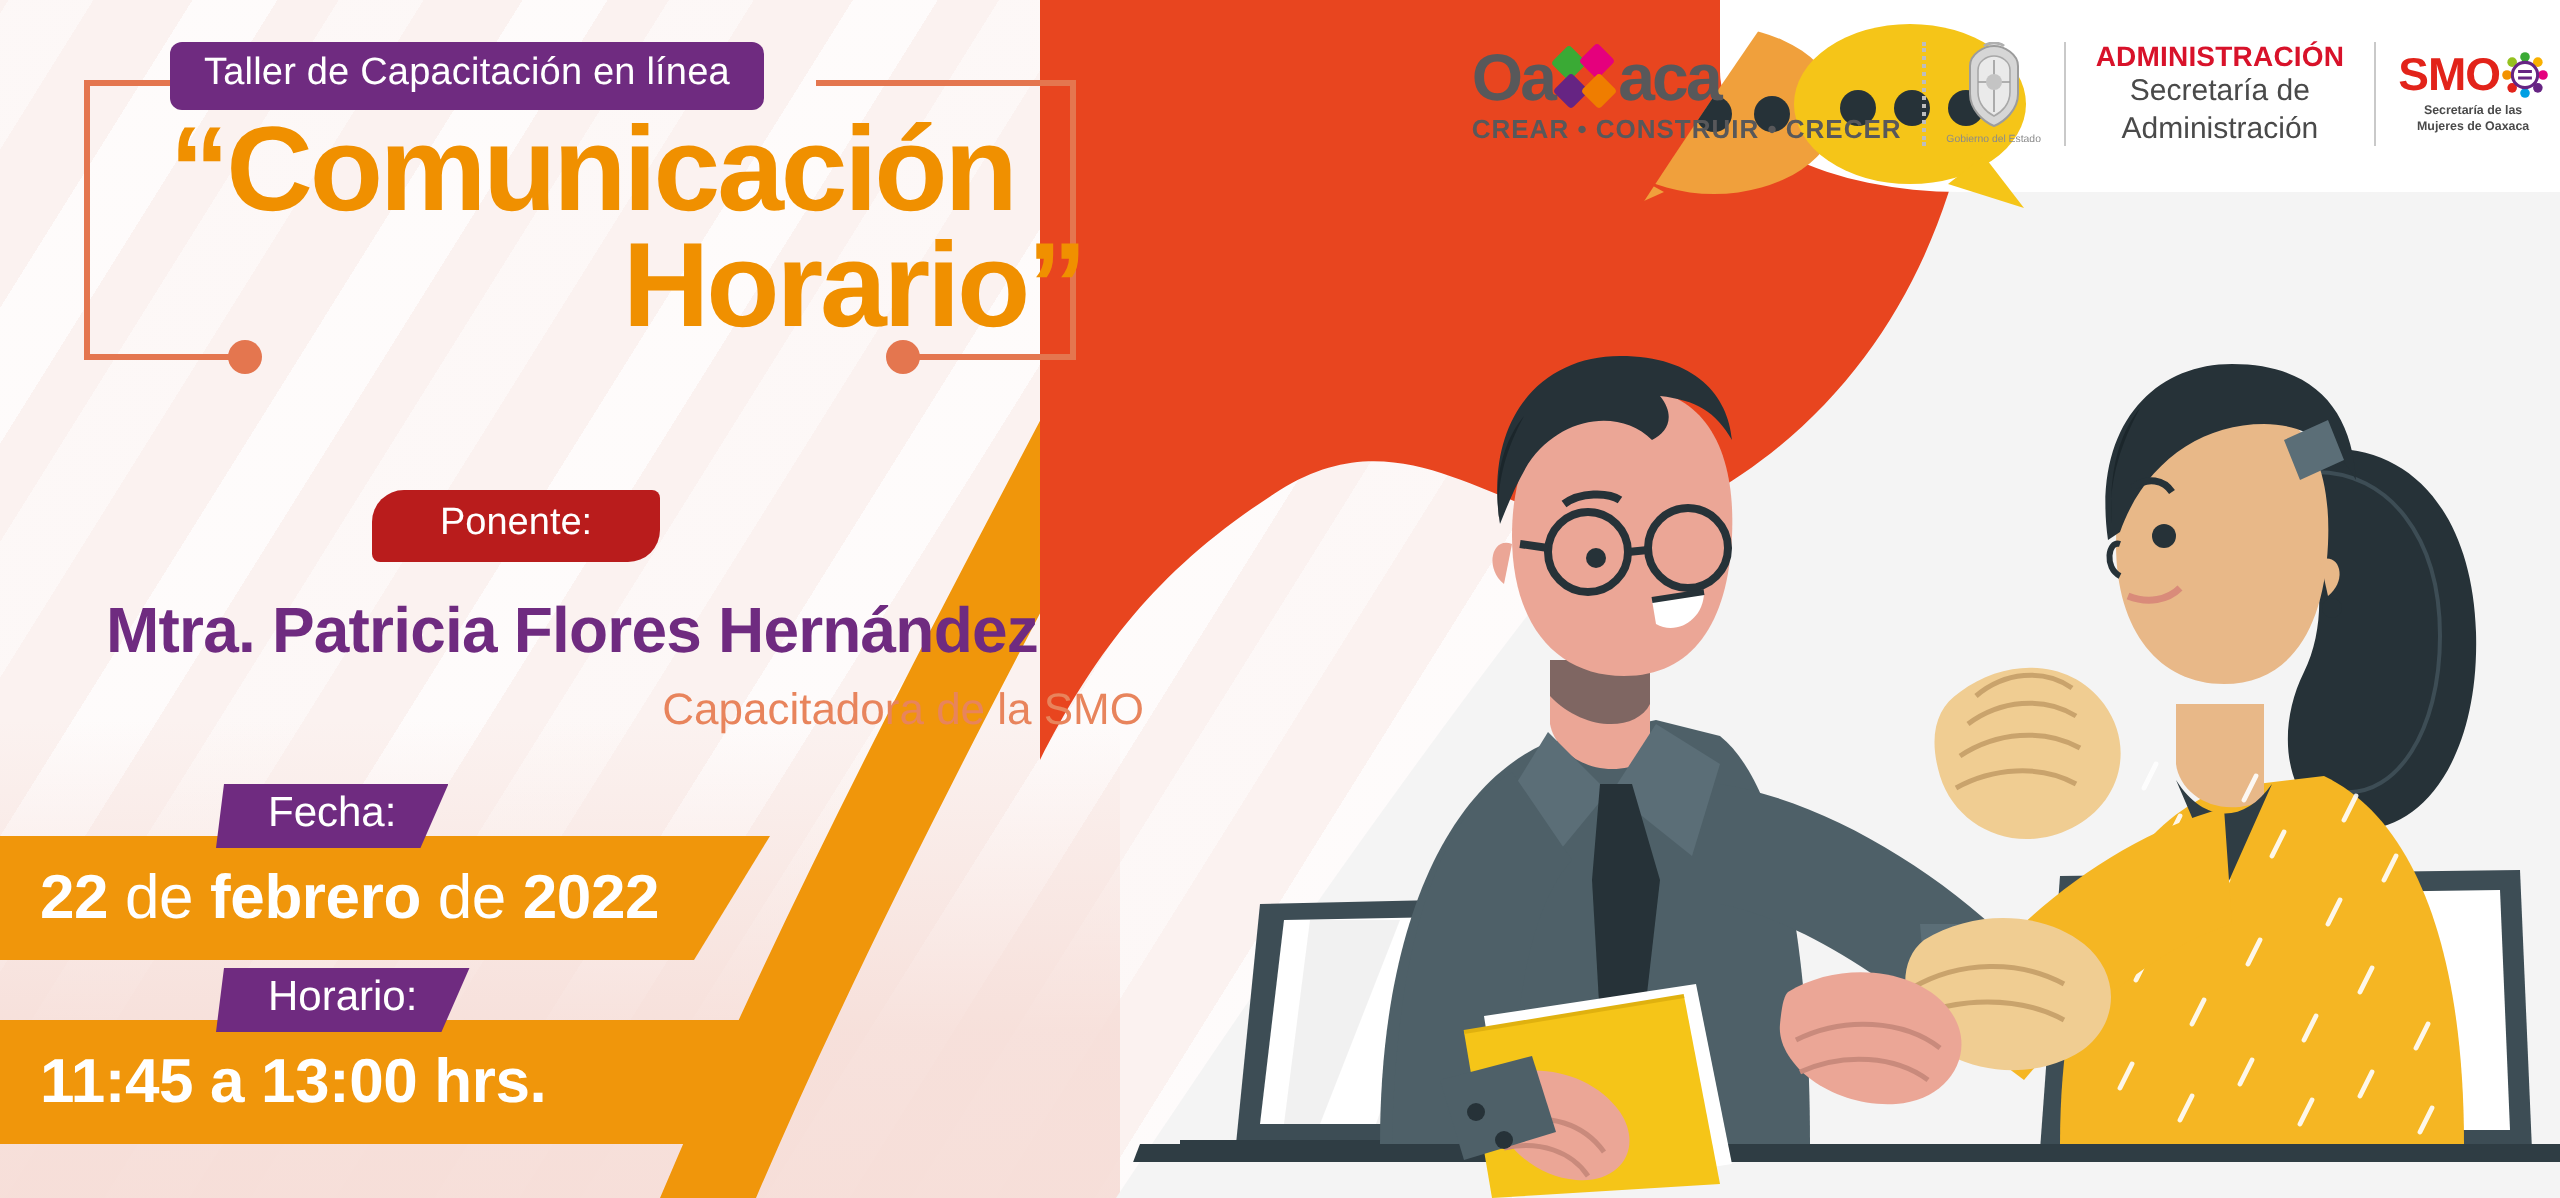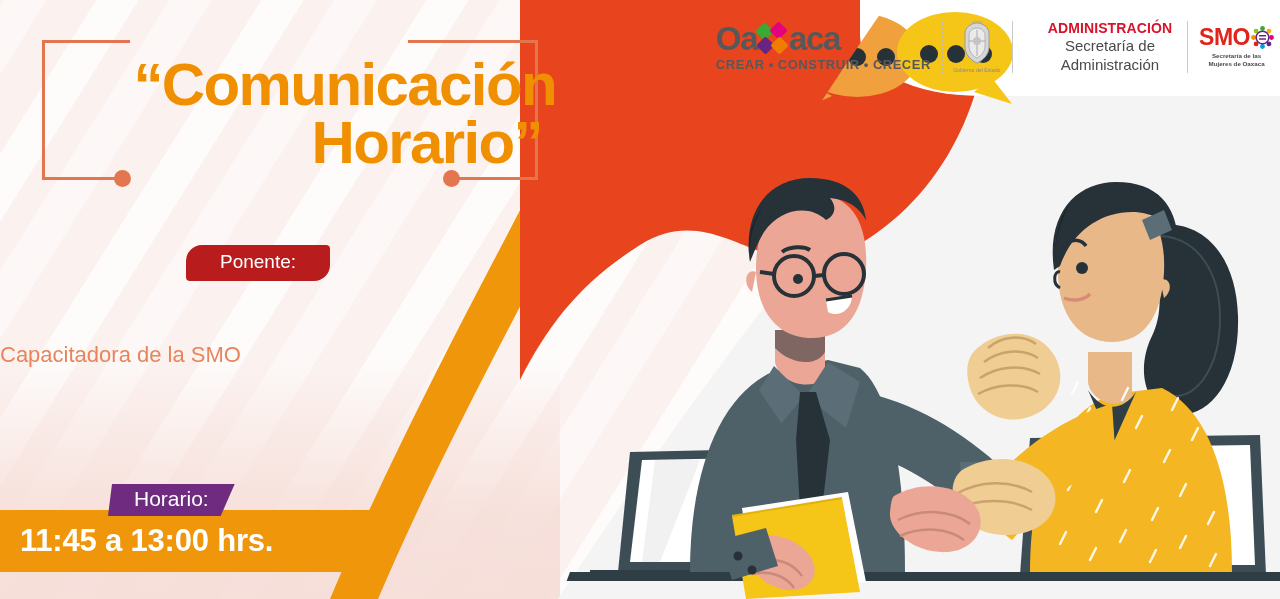--- a/index.html
+++ b/index.html
@@ -88,21 +88,21 @@
 
   .title-main {
     position:absolute; left:36px; top:56px; width:520px;
     color:#f09000;
     font-weight:bold;
     font-size:60px;
     line-height:0.97;
     letter-spacing:-1.6px;
     z-index:5;
   }
-  .title-line1 { display:block; text-align:right; }
+  .title-line1 { display:block; text-align:center; }
   .title-line2 { display:block; text-align:right; padding-right:14px; }
 
   .badge-ponente {
     position:absolute; left:186px; top:245px;
     background:#b91c1c; color:#fff;
     font-size:19px;
     padding:6px 34px 8px 34px;
     border-radius:16px 4px 16px 4px;
     z-index:6;
   }
@@ -111,21 +111,21 @@
     position:absolute; left:0; top:297px; width:572px;
     text-align:center;
     color:#6f2b80;
     font-weight:bold;
     font-size:32px;
     letter-spacing:-.4px;
     z-index:6;
   }
   .speaker-role {
     position:absolute; left:0; top:342px; width:572px;
-    text-align:left;
+    text-align:right;
     color:#e8845c;
     font-size:22px;
     z-index:6;
   }
 
   
   .infoblock { position:absolute; left:0; z-index:7; }
   .ib-date { top:392px; }
   .ib-time { top:484px; }
 
@@ -189,21 +189,21 @@
     font-size:13px; font-weight:bold; color:#58585a;
     letter-spacing:.5px; margin-top:2px;
   }
 
   
   .seal { display:flex; flex-direction:column; align-items:center; width:48px; }
   .seal-art { width:34px; height:44px; }
   .seal-cap { font-size:5.2px; color:#8a8a8a; margin-top:2px; white-space:nowrap; }
 
   
-  .admin { text-align:center; line-height:1.25; padding:0 4px;margin-left:20px; }
+  .admin { text-align:center; line-height:1.25; padding:0 4px; }
   .admin-title { color:#d8122a; font-weight:bold; font-size:14px; letter-spacing:.1px; }
   .admin-sub { color:#4a4a4a; font-size:15px; }
 
   
   .smo { display:flex; flex-direction:column; align-items:center; }
   .smo-row { display:flex; align-items:center; }
   .smo-text { font-weight:bold; font-size:23px; color:#e2231a; letter-spacing:-.5px; line-height:1; }
   .smo-mark { width:23px; height:23px; margin-left:1px; }
   .smo-cap { font-size:6.2px; font-weight:bold; color:#4a4a4a; text-align:center; line-height:1.25; margin-top:3px; }
 
@@ -392,29 +392,37 @@
     <span class="f-tl-h"></span>
     <span class="f-tr-h"></span>
     <span class="f-l-v"></span>
     <span class="f-r-v"></span>
     <span class="f-bl-h"></span>
     <span class="f-br-h"></span>
     <span class="dot dot-l"></span>
     <span class="dot dot-r"></span>
   </div>
 
+  <div class="badge-workshop">Taller de Capacitación en línea</div>
 
   <div class="title-main">
     <span class="title-line1">“Comunicación</span>
     <span class="title-line2">Horario”</span>
   </div>
 
   <div class="badge-ponente">Ponente:</div>
+  <div class="speaker-name">Mtra. Patricia Flores Hernández</div>
   <div class="speaker-role">Capacitadora de la SMO</div>
 
+  <div class="infoblock ib-date">
+    <div class="chip-label">Fecha:</div>
+    <div class="chip-bar">
+      <div class="chip-text"><span>22</span> <span class="thin">de</span> <span>febrero</span> <span class="thin">de</span> <span>2022</span></div>
+    </div>
+  </div>
 
   <div class="infoblock ib-time">
     <div class="chip-label">Horario:</div>
     <div class="chip-bar">
       <div class="chip-text">11:45 a 13:00 hrs.</div>
     </div>
   </div>
 
   <div class="logos">
 

